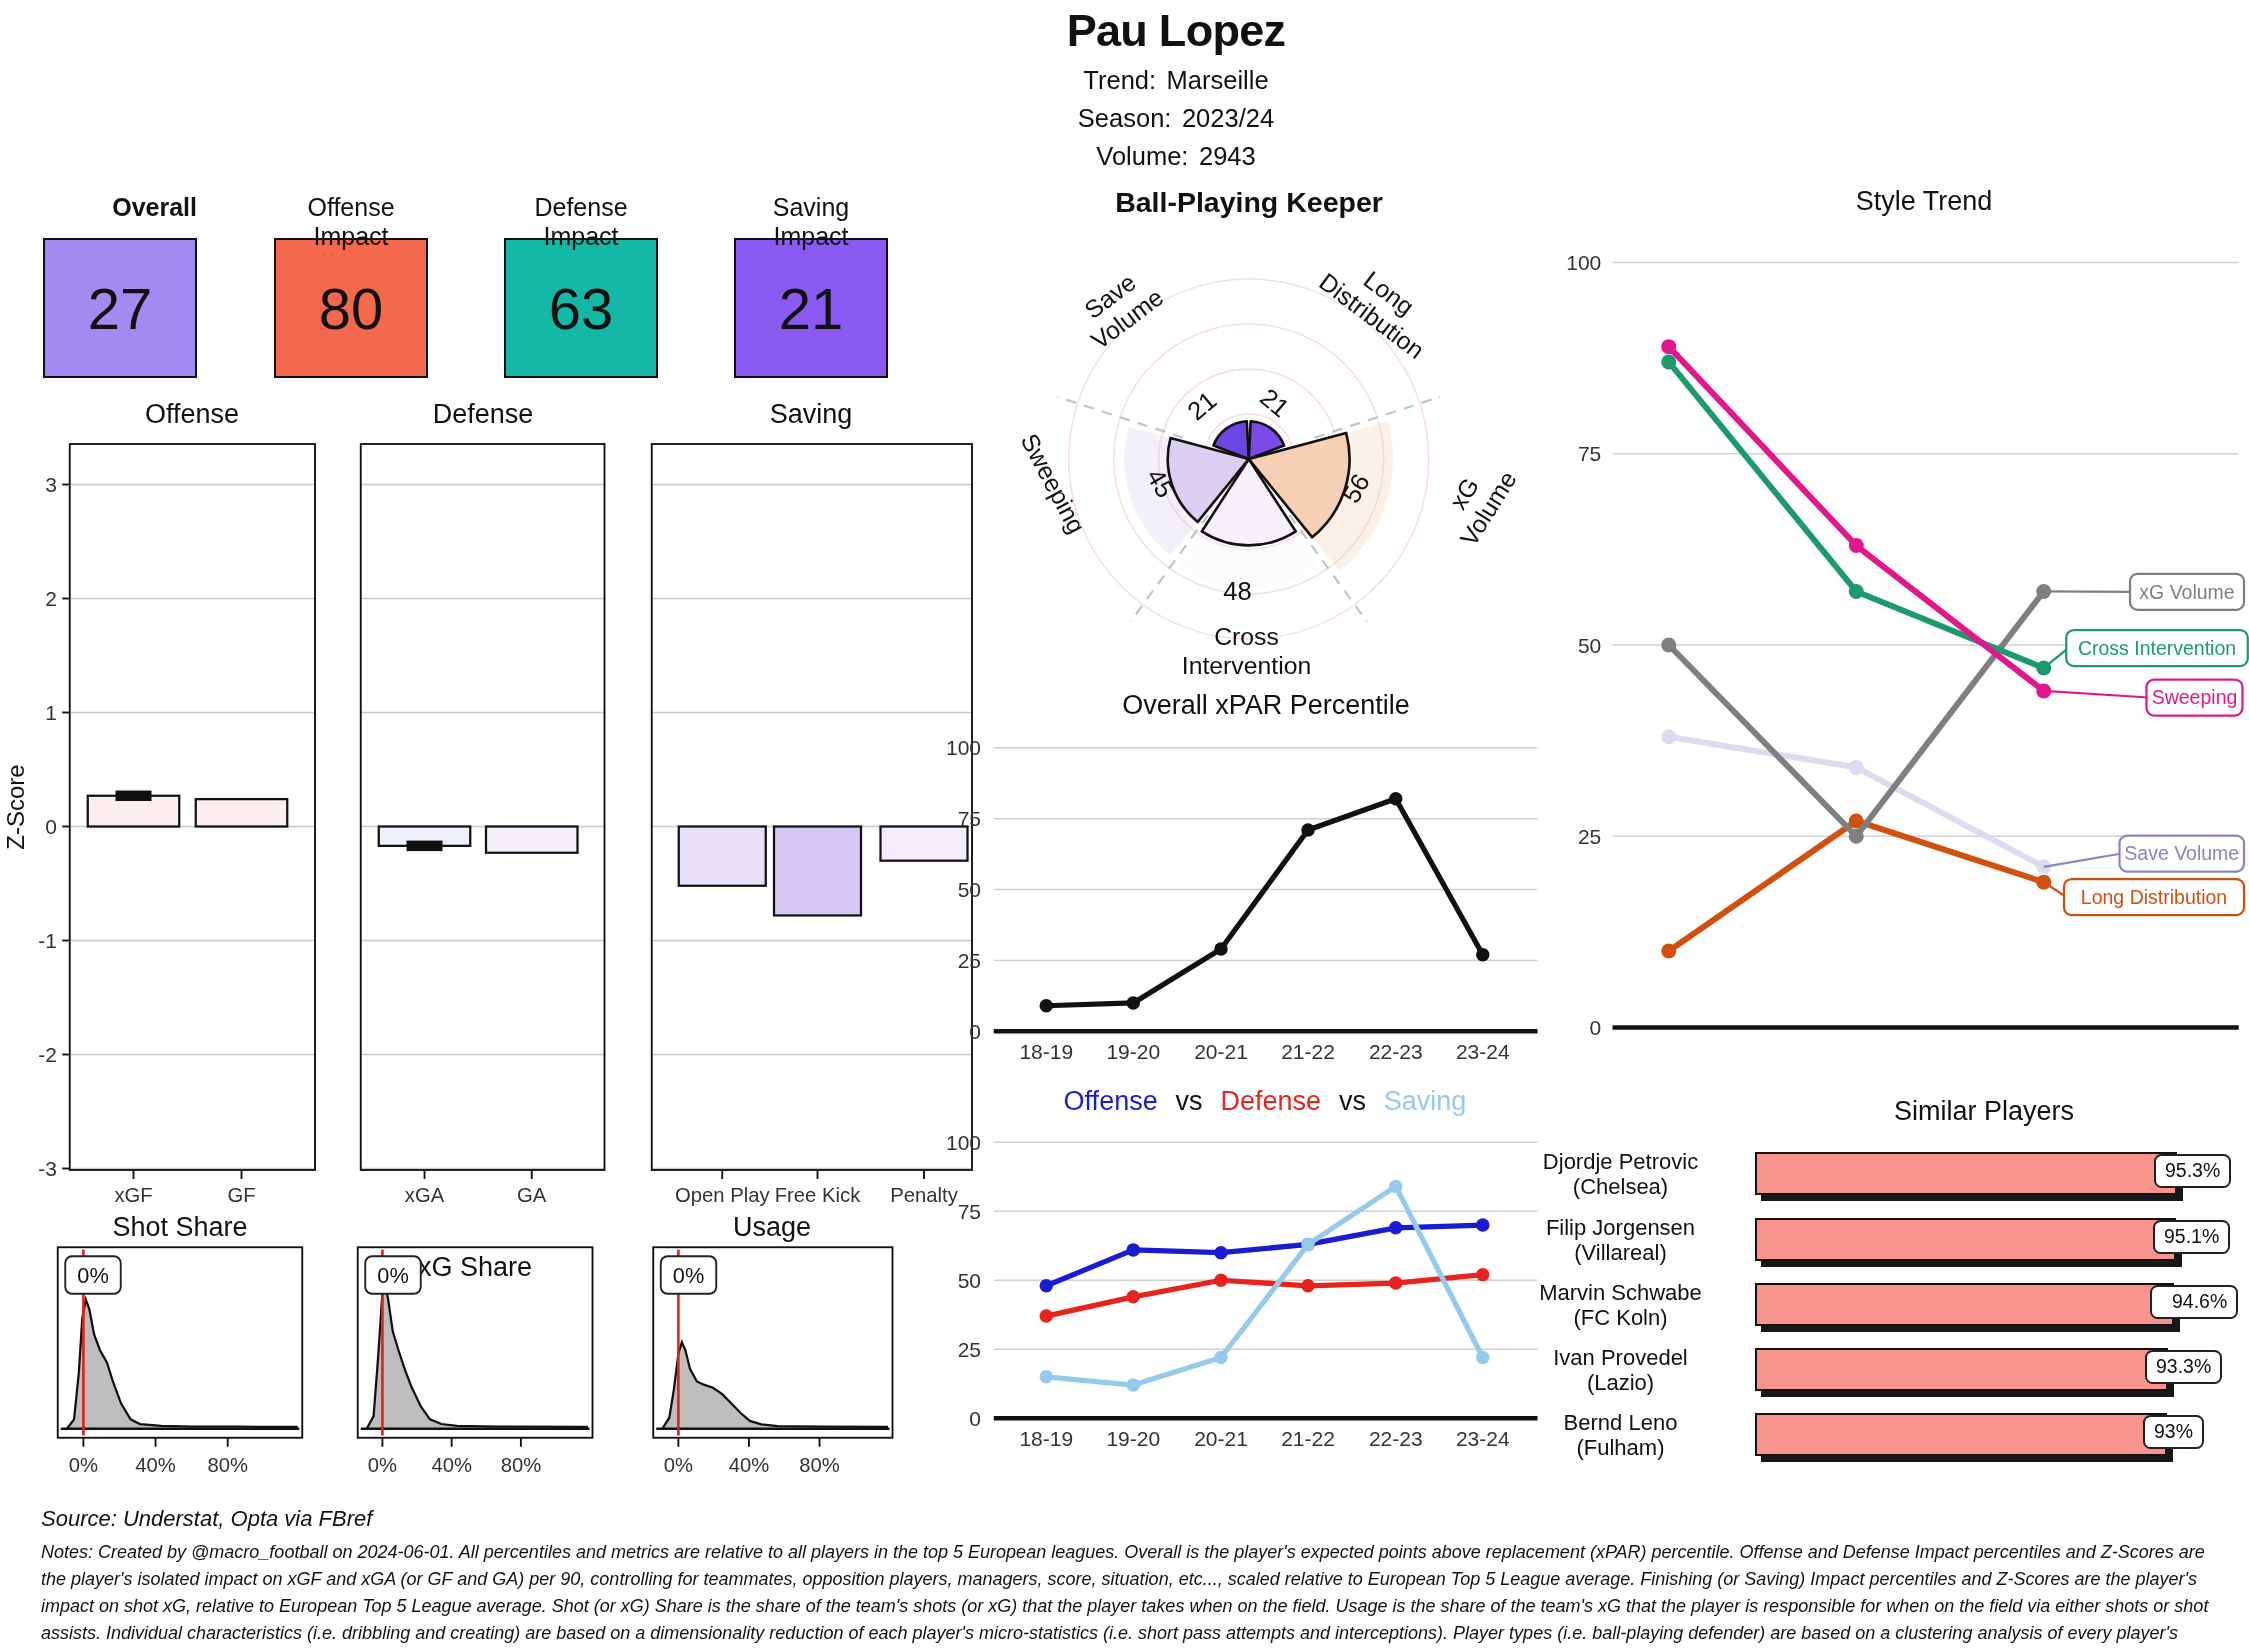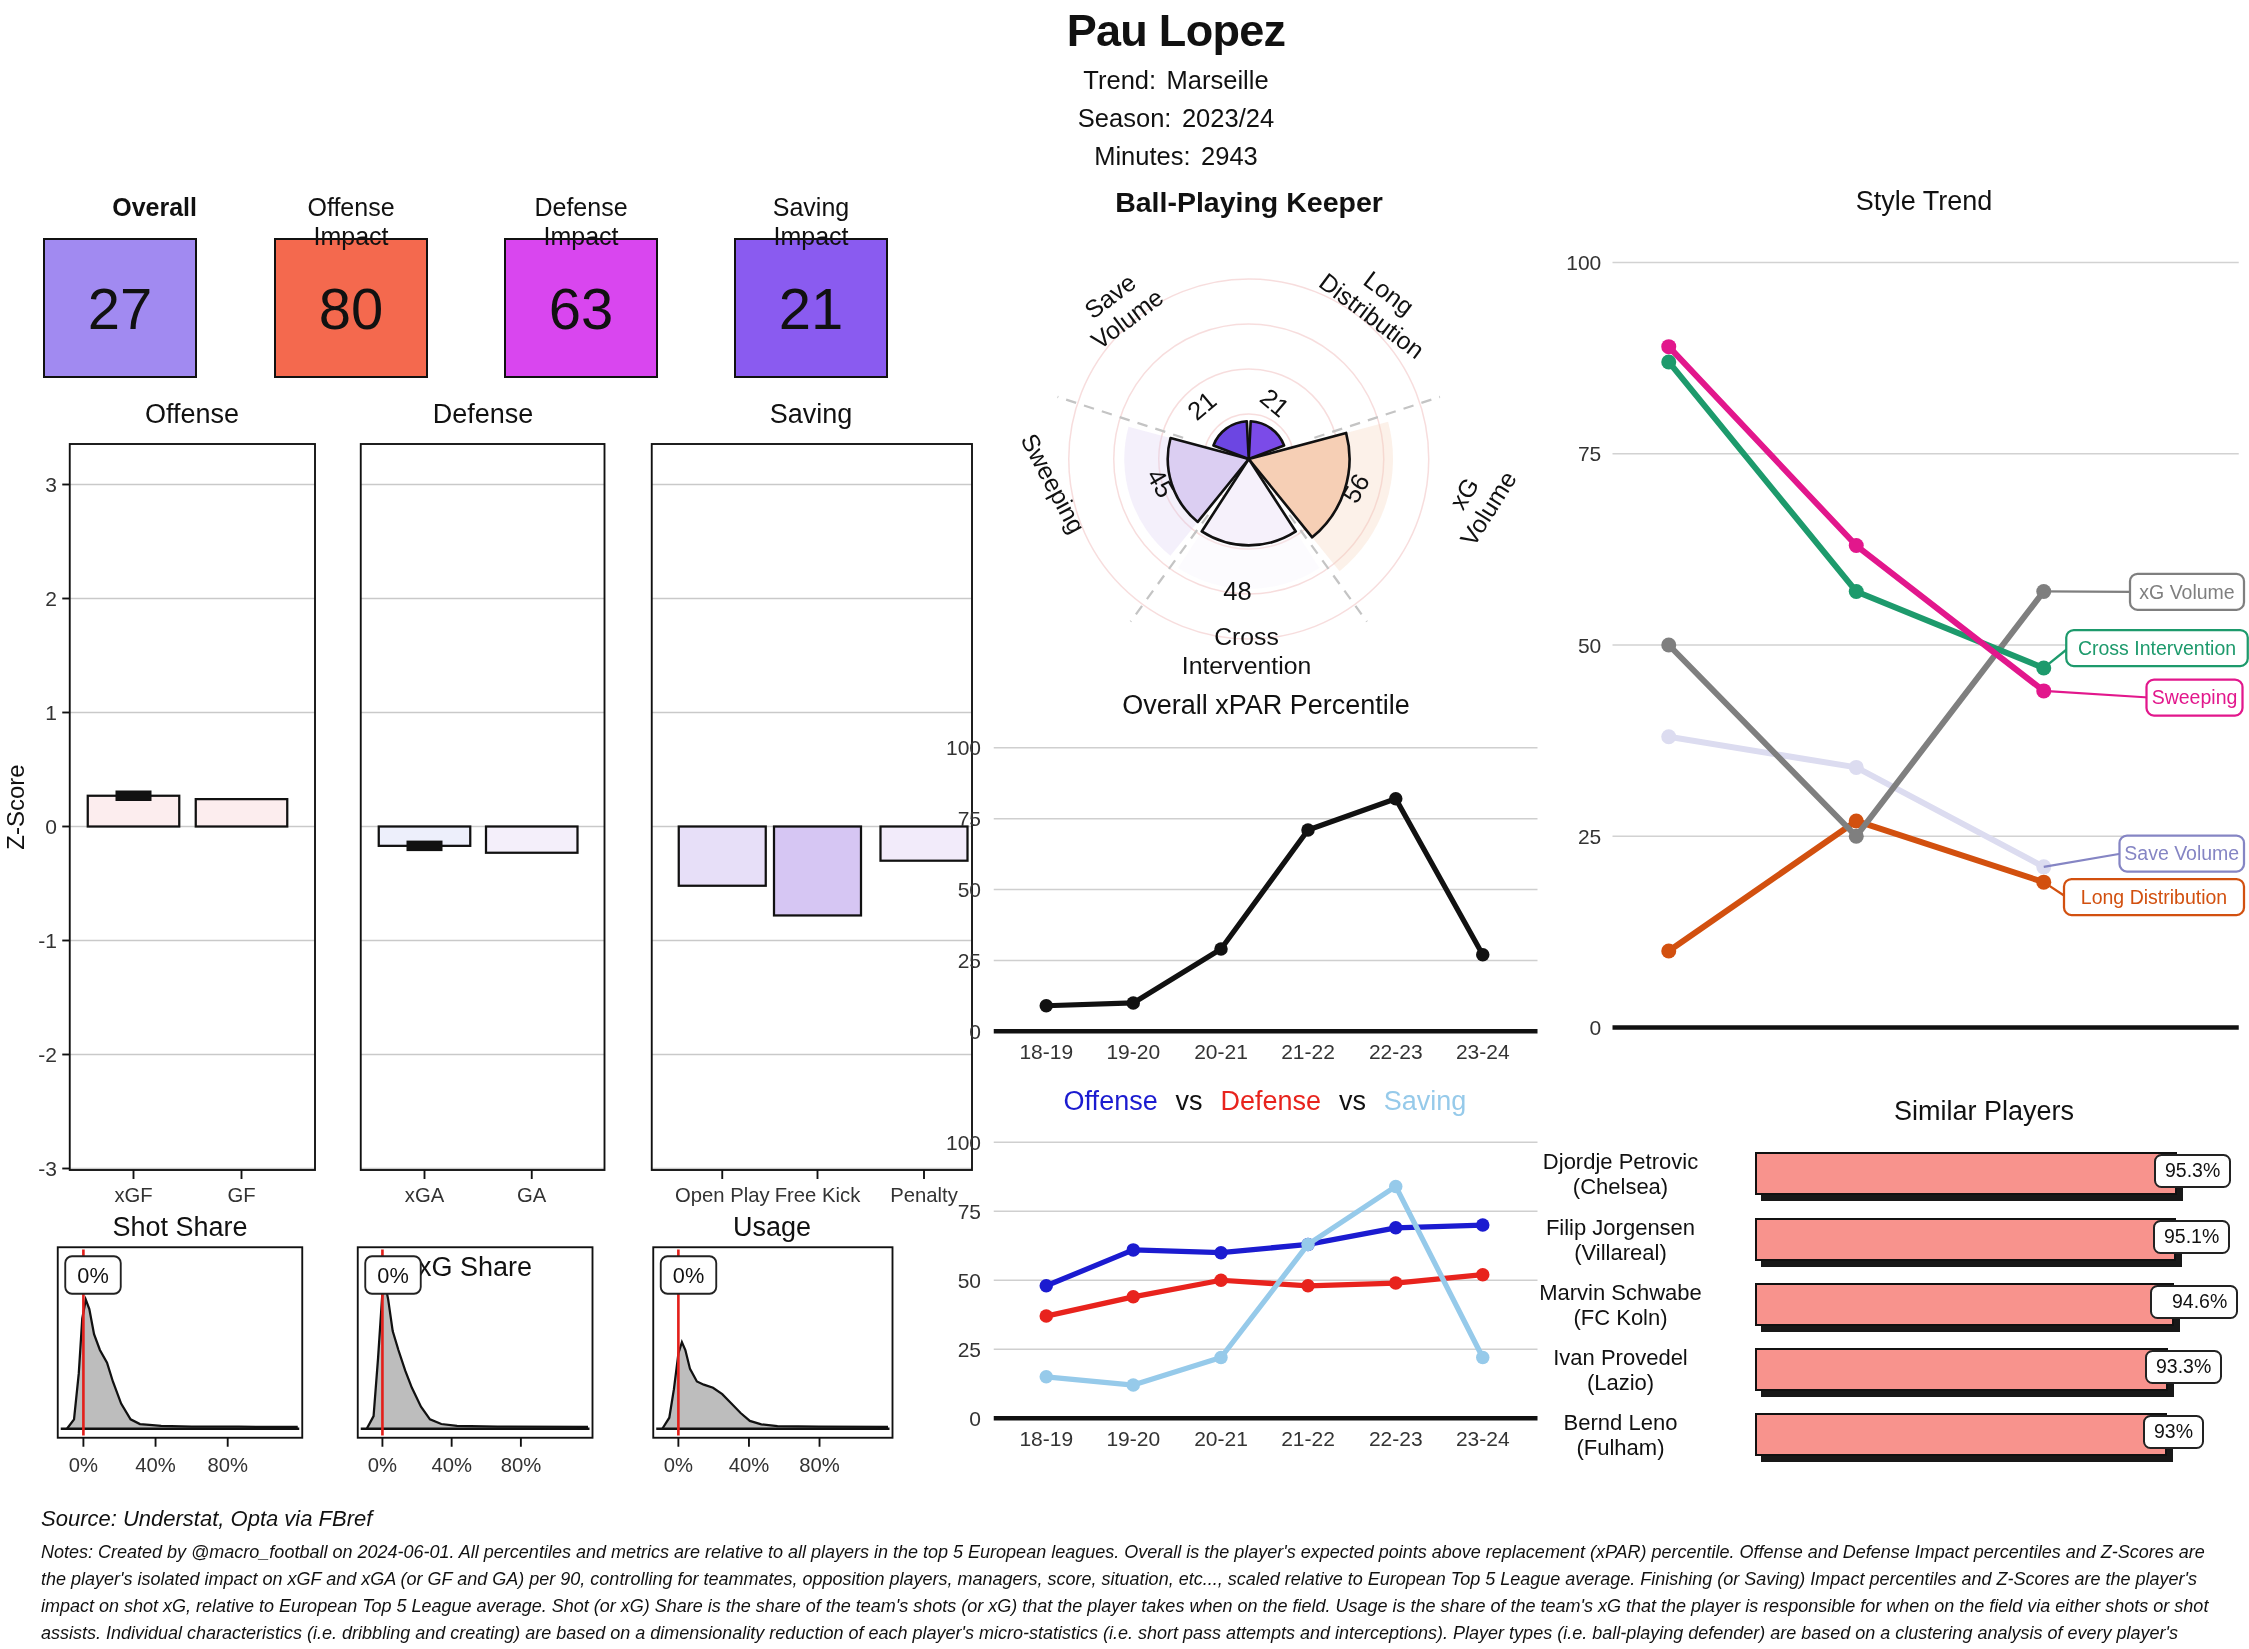--- a/index.html
+++ b/index.html
@@ -38,40 +38,40 @@
   <div id="page-title">Pau Lopez</div>
   <div class="hline">
     <span>Trend:</span>
     <span>Marseille</span>
   </div>
   <div class="hline">
     <span>Season:</span>
     <span>2023/24</span>
   </div>
   <div class="hline">
-    <span>Minutes:</span>
+    <span>Volume:</span>
     <span>2943</span>
   </div>
 </div>
 
 <div class="statgroup" style="left:43px">
   <div class="statlabel bold">Overall</div>
   <div class="statbox" style="background: rgb(161, 138, 241);">
       <span class="statvalue">27</span>
     </div>
 </div>
 <div class="statgroup" style="left:274px">
   <div class="statlabel">Offense Impact</div>
   <div class="statbox" style="background: rgb(244, 105, 78);">
       <span class="statvalue">80</span>
     </div>
 </div>
 <div class="statgroup" style="left:504px">
   <div class="statlabel">Defense Impact</div>
-  <div class="statbox" style="background: #d946ef;">
+  <div class="statbox" style="background: #14b8a6;">
       <span class="statvalue">63</span>
     </div>
 </div>
 <div class="statgroup" style="left:734px">
   <div class="statlabel">Saving Impact</div>
   <div class="statbox" style="background: rgb(138, 91, 240);">
       <span class="statvalue">21</span>
     </div>
 </div>
 

